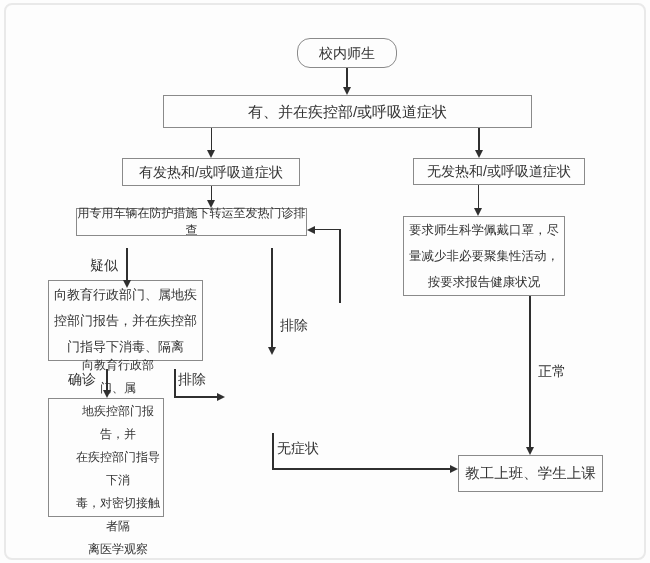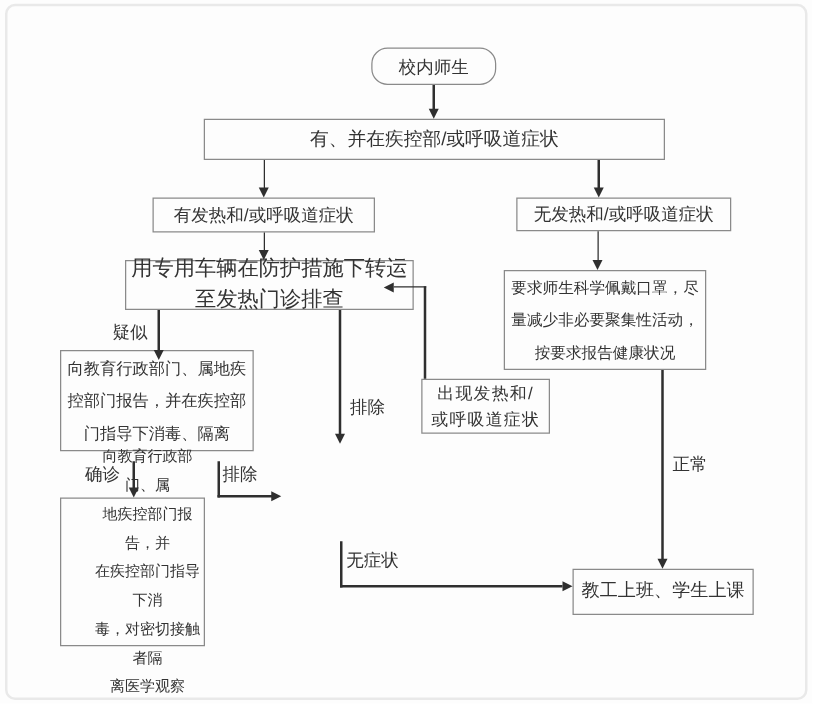--- a/index.html
+++ b/index.html
@@ -26,21 +26,21 @@
   .arr.down{border-left:4.5px solid transparent;border-right:4.5px solid transparent;border-top:8.5px solid var(--line);}
   .arr.right{border-top:4.5px solid transparent;border-bottom:4.5px solid transparent;border-left:8.5px solid var(--line);}
   .arr.left{border-top:4.5px solid transparent;border-bottom:4.5px solid transparent;border-right:8.5px solid var(--line);}
   .elabel{position:absolute;color:var(--text);font-size:14px;white-space:nowrap;}
 
   
   #n-campus          {left:297px;top:38px; width:100px;height:30px;font-size:14px;border-radius:13px;}
   #n-screen          {left:163px;top:95px; width:369px;height:33px;font-size:15px;}
   #n-has-symptom     {left:122px;top:158px;width:178px;height:28px;font-size:14px;}
   #n-no-symptom      {left:393px;top:158px;width:172px;height:27px;font-size:14px;margin-left:20px;}
-  #n-transfer        {left:76px; top:208px;width:231px;height:40px;font-size:17px;margin-left:24px;}
+  #n-transfer        {left:76px; top:208px;width:231px;height:28px;font-size:12px;}
   #n-report-suspected{left:48px; top:280px;width:155px;height:81px;font-size:13px;line-height:26px;}
   #n-report-confirmed{left:48px; top:398px;width:116px;height:119px;font-size:12px;line-height:23px;padding-left:24px;}
   #n-quarantine      {left:225px;top:355px;width:97px; height:78px;font-size:13.5px;line-height:26px;}
   #n-mask            {left:403px;top:216px;width:162px;height:80px;font-size:12.5px;line-height:26px;}
   #n-fever-onset     {left:337px;top:303px;width:103px;height:44px;font-size:13.5px;line-height:21px;letter-spacing:1px;}
   #n-work            {left:458px;top:455px;width:145px;height:37px;font-size:14.5px;}
 
   
   #s1   {left:346.2px;top:68px; width:1.5px;height:20px;}
   #s2a  {left:210.7px;top:128px;width:1.5px;height:23px;}
@@ -95,22 +95,20 @@
 控部门报告，并在疾控部
 门指导下消毒、隔离</div>
   <div class="node" id="n-report-confirmed">向教育行政部门、属
 地疾控部门报告，并
 在疾控部门指导下消
 毒，对密切接触者隔
 离医学观察</div>
   <div class="node" id="n-mask">要求师生科学佩戴口罩，尽
 量减少非必要聚集性活动，
 按要求报告健康状况</div>
-  <div class="node" id="n-fever-onset">出现发热和/
-或呼吸道症状</div>
   <div class="node" id="n-work">教工上班、学生上课</div>
 
   <div class="line" id="s1"></div>
   <div class="line" id="s2a"></div>
   <div class="line" id="s2b"></div>
   <div class="line" id="s3"></div>
   <div class="line" id="s4"></div>
   <div class="line" id="s5a"></div>
   <div class="line" id="s5b"></div>
   <div class="line" id="s6a"></div>

